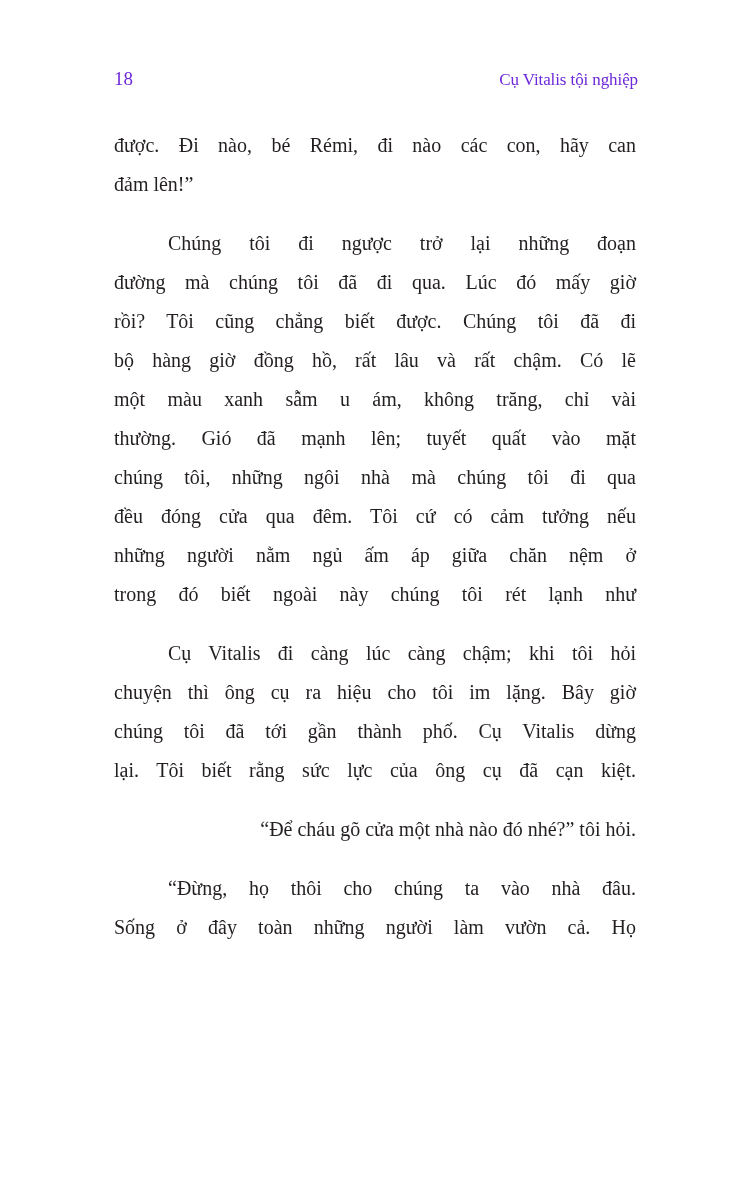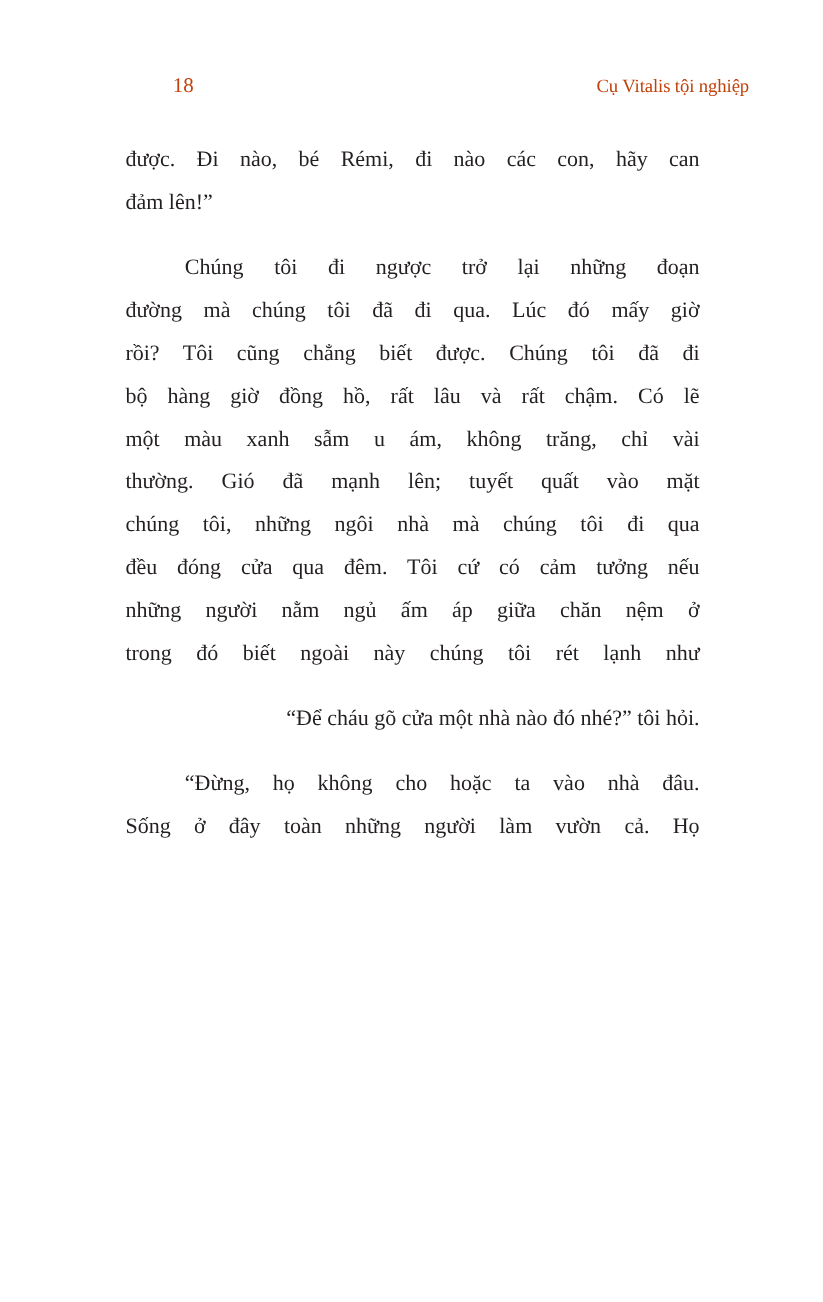--- a/index.html
+++ b/index.html
@@ -18,22 +18,21 @@
     .running-head {
       position: absolute;
       top: 68px;
       left: 114px;
       width: 524px;
       height: 28px;
       display: flex;
       justify-content: space-between;
       align-items: baseline;
       font-size: 17px;
-      color: #c2410c;
-      margin-left: 43px;
+      color: #6d28d9;
     }
     .page-number { font-size: 19px; }
     .chapter-title { font-size: 17px; letter-spacing: -0.1px; }
 
     .body-text {
       position: absolute;
       top: 126px;
       left: 114px;
       width: 522px;
       font-size: 20px;
@@ -72,23 +71,29 @@
     <span class="line">rồi? Tôi cũng chẳng biết được. Chúng tôi đã đi</span>
     <span class="line">bộ hàng giờ đồng hồ, rất lâu và rất chậm. Có lẽ</span>
     <span class="line">một màu xanh sẫm u ám, không trăng, chỉ vài</span>
     <span class="line">thường. Gió đã mạnh lên; tuyết quất vào mặt</span>
     <span class="line">chúng tôi, những ngôi nhà mà chúng tôi đi qua</span>
     <span class="line">đều đóng cửa qua đêm. Tôi cứ có cảm tưởng nếu</span>
     <span class="line">những người nằm ngủ ấm áp giữa chăn nệm ở</span>
     <span class="line">trong đó biết ngoài này chúng tôi rét lạnh như</span>
   </p>
 
+  <p class="para">
+    <span class="line indent">Cụ Vitalis đi càng lúc càng chậm; khi tôi hỏi</span>
+    <span class="line">chuyện thì ông cụ ra hiệu cho tôi im lặng. Bây giờ</span>
+    <span class="line">chúng tôi đã tới gần thành phố. Cụ Vitalis dừng</span>
+    <span class="line">lại. Tôi biết rằng sức lực của ông cụ đã cạn kiệt.</span>
+  </p>
 
   <p class="para">
     <span class="line indent right">“Để cháu gõ cửa một nhà nào đó nhé?” tôi hỏi.</span>
   </p>
 
   <p class="para">
-    <span class="line indent">“Đừng, họ không cho hoặc ta vào nhà đâu.</span>
+    <span class="line indent">“Đừng, họ thôi cho chúng ta vào nhà đâu.</span>
     <span class="line">Sống ở đây toàn những người làm vườn cả. Họ</span>
   </p>
 
 </div>
 
 </body></html>

